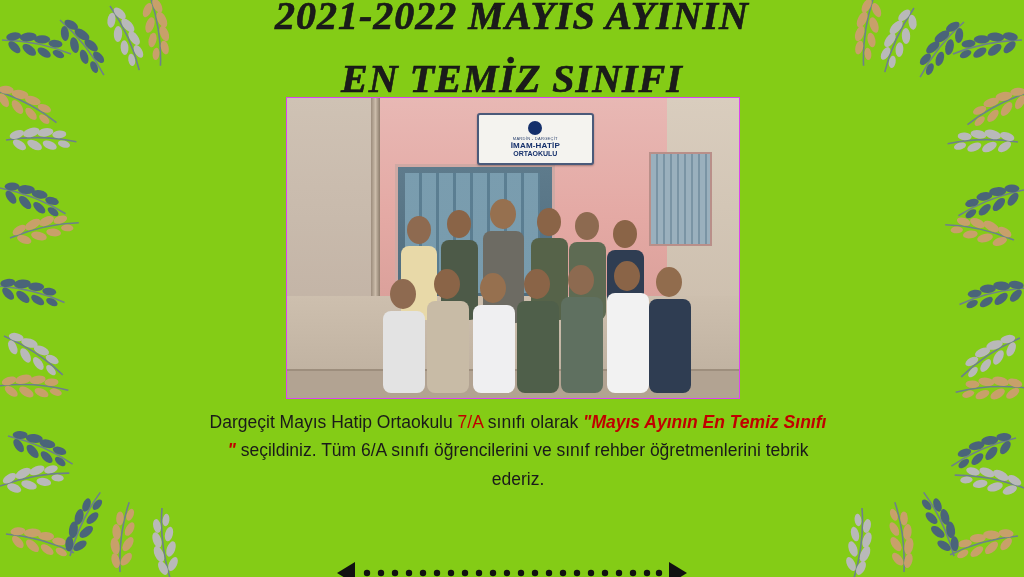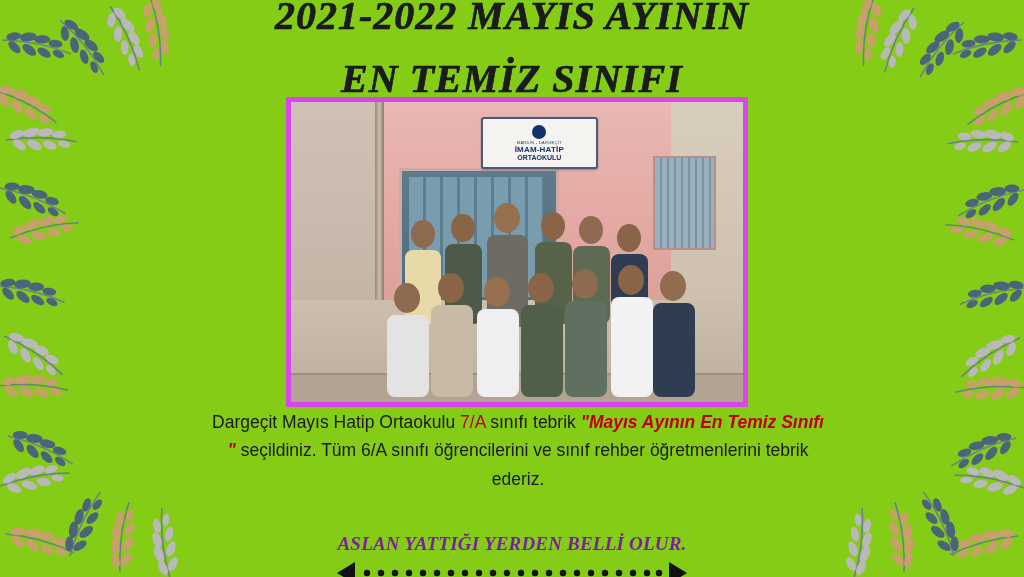--- a/index.html
+++ b/index.html
@@ -52,21 +52,21 @@
     margin-top: 20px;
   }
 
   
   .photo-frame {
     position: absolute;
     left: 286px;
     top: 97px;
     width: 452px;
     height: 300px;
-    border: 5px solid #d946ef;
+    border: 1px solid #d946ef;
     overflow: hidden;
     background: #b9c3c9;
     z-index: 4;
     text-align: center;
   }
   .photo {
     position: absolute;
     inset: 0;
   }
   
@@ -400,26 +400,23 @@
           <ellipse cx="340" cy="178" rx="13" ry="15" fill="#8a6447"></ellipse>
             <rect x="320" y="195" width="42" height="100" rx="8" fill="#f2f2f2"></rect>
           <ellipse cx="382" cy="184" rx="13" ry="15" fill="#916c4d"></ellipse>
             <rect x="362" y="201" width="42" height="94" rx="8" fill="#2f3d52"></rect>
         </g>
       </svg>
     </div>
   </div>
 
   <div class="caption">
-    <span>Dargeçit Mayıs Hatip Ortaokulu </span><span class="hl">7/A</span><span> sınıfı tebrik </span><span class="quote">"Mayıs Ayının En Temiz Sınıfı "</span><span> seçildiniz. Tüm 6/A sınıfı öğrencilerini ve sınıf rehber öğretmenlerini tebrik ederiz.</span>
+    <span>Dargeçit Mayıs Hatip Ortaokulu </span><span class="hl">7/A</span><span> sınıfı olarak </span><span class="quote">"Mayıs Ayının En Temiz Sınıfı "</span><span> seçildiniz. Tüm 6/A sınıfı öğrencilerini ve sınıf rehber öğretmenlerini tebrik ederiz.</span>
   </div>
 
-  <div class="slogan">
-    <span class="slogan-text">ASLAN YATTIĞI YERDEN BELLİ OLUR.</span>
-  </div>
 
   <svg class="dot-banner" viewBox="0 0 350 22">
     <polygon points="0,11 18,0 18,22" fill="#111"></polygon>
     <polygon points="350,11 332,0 332,22" fill="#111"></polygon>
     <g fill="#111">
       <circle cx="30" cy="11" r="3.2"></circle>
         <circle cx="44" cy="11" r="3.2"></circle>
         <circle cx="58" cy="11" r="3.2"></circle>
       <circle cx="72" cy="11" r="3.2"></circle>
         <circle cx="86" cy="11" r="3.2"></circle>

